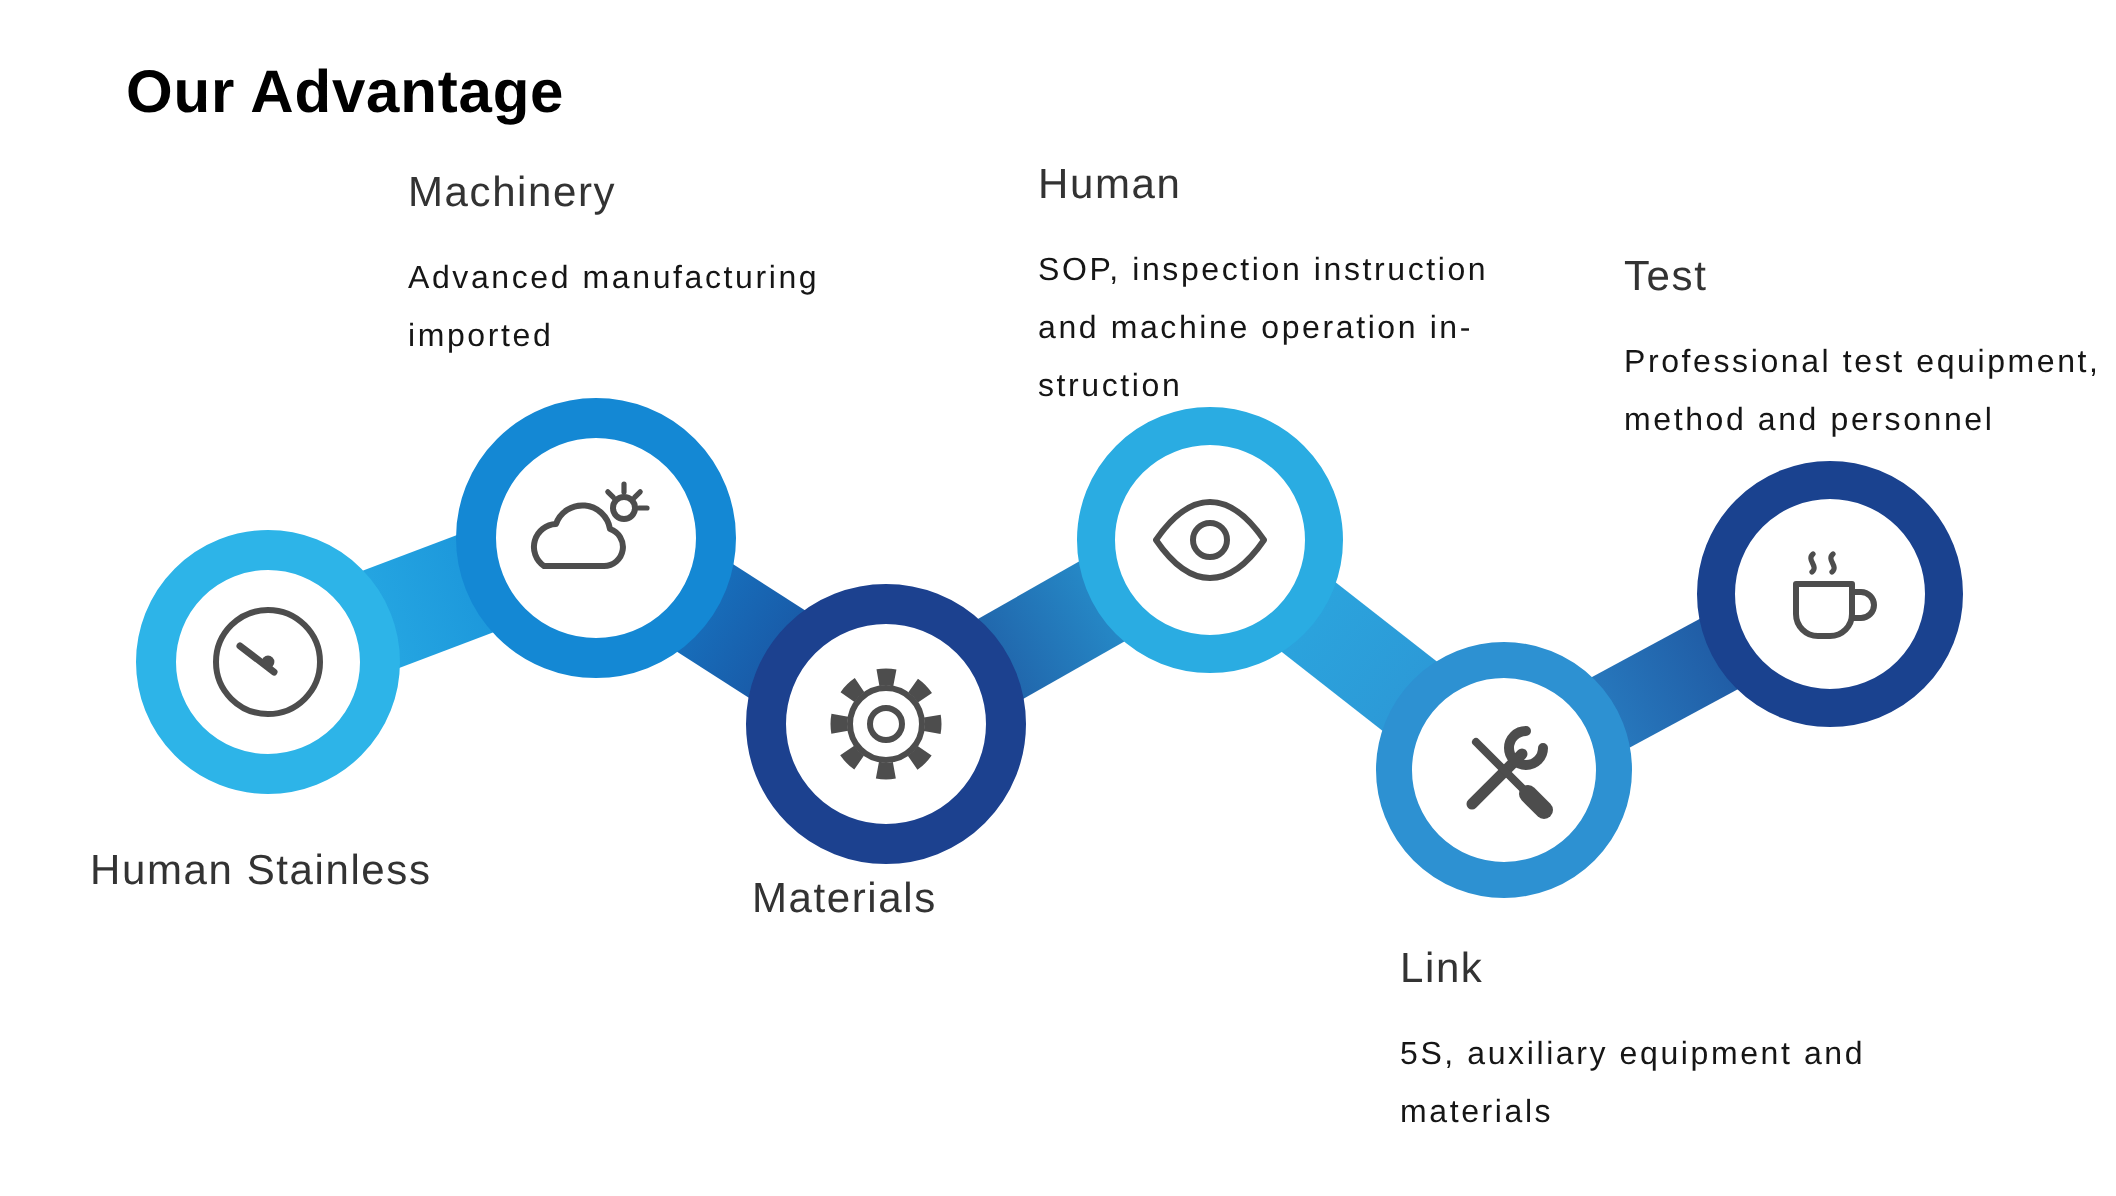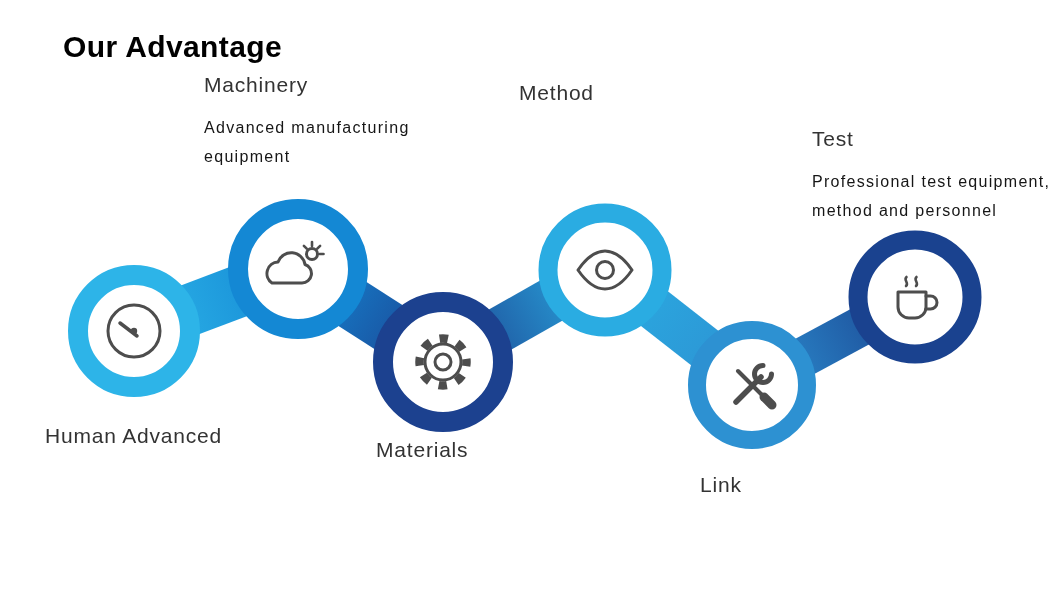--- a/index.html
+++ b/index.html
@@ -105,39 +105,44 @@
 
     <g class="ic" transform="translate(915,297)">
       <path d="M -17 -5 H 11 V 10 A 11 11 0 0 1 0 21 H -6 A 11 11 0 0 1 -17 10 Z"></path>
       <path d="M 11 -1 H 15.5 A 6.5 6.5 0 0 1 15.5 12 H 11"></path>
       <path d="M -9 -11 C -5.5 -14 -12 -17 -8.5 -20" stroke-width="2.6"></path>
       <path d="M 1 -11 C 4.5 -14 -2 -17 1.5 -20" stroke-width="2.6"></path>
     </g>
   </svg>
 
   <div class="label" style="left:45px; top:423px; width:260px;">
-    <h2>Human Advanced</h2>
+    <h2>Human Stainless</h2>
   </div>
 
-  <div class="label" style="left:204px; top:72px; width:260px;">
+  <div class="label" style="left:204px; top:84px; width:260px;">
     <h2>Machinery</h2>
     <p>Advanced manufacturing
-equipment</p>
+imported</p>
   </div>
 
   <div class="label" style="left:376px; top:437px; width:280px;">
     <h2>Materials</h2>
   </div>
 
   <div class="label" style="left:519px; top:80px; width:270px;">
-    <h2>Method</h2>
+    <h2>Human</h2>
+    <p>SOP, inspection instruction
+and machine operation in-
+struction</p>
   </div>
 
   <div class="label" style="left:700px; top:472px; width:270px;">
     <h2>Link</h2>
+    <p>5S, auxiliary equipment and
+materials</p>
   </div>
 
   <div class="label" style="left:812px; top:126px; width:260px;">
     <h2>Test</h2>
     <p>Professional test equipment,
 method and personnel</p>
   </div>
 
 </div>
 

